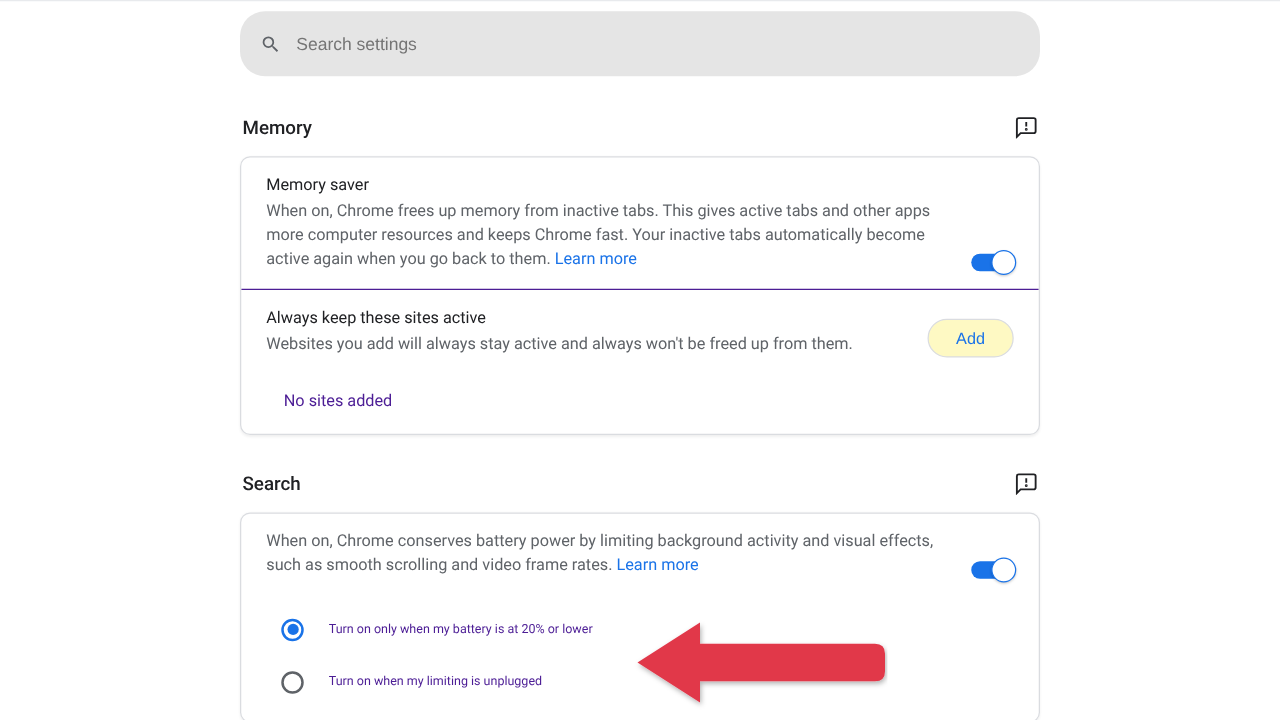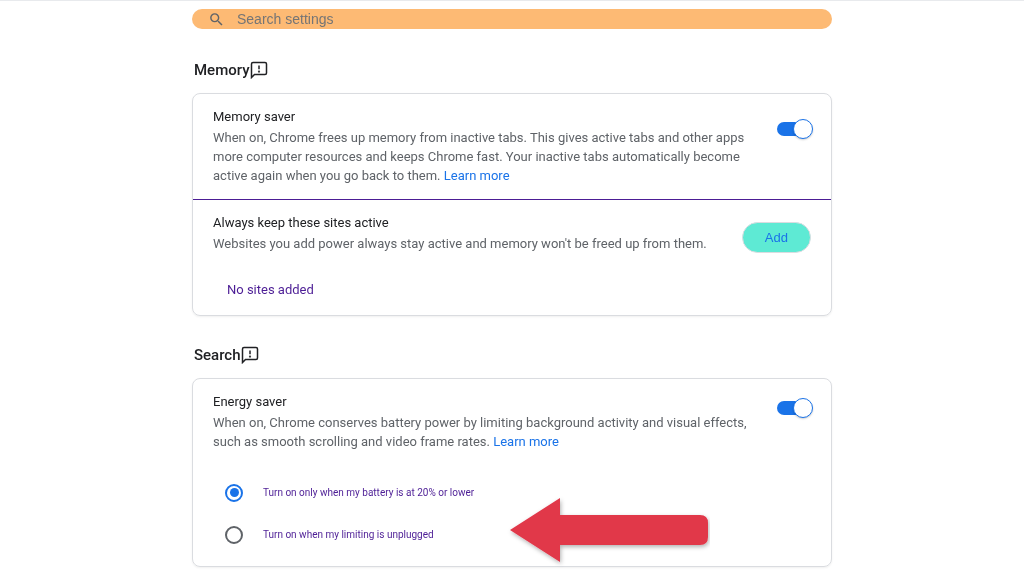--- a/index.html
+++ b/index.html
@@ -12,59 +12,60 @@
       height: 576px;
       overflow: hidden;
       border-top: 1px solid #e8eaed;
     }
     .container {
       width: 640px;
       margin: 0 auto;
       padding-top: 8px;
     }
     .search-bar {
-      background: #fdba74;
+      background: #e5e5e5;
       border-radius: 20px;
-      height: 20px;
+      height: 52px;
       display: flex;
       align-items: center;
       padding: 0 16px;
       margin-bottom: 32px;
     }
     .search-bar svg { flex-shrink: 0; margin-right: 12px; }
     .search-bar input {
       border: none;
       background: transparent;
       outline: none;
       font-size: 14px;
       color: #5f6368;
       width: 100%;
     }
     .section-header {
       display: flex;
+      justify-content: space-between;
       align-items: center;
       margin-bottom: 14px;
       padding: 0 2px;
     }
     .section-title {
       font-size: 15px;
       font-weight: 500;
       color: #202124;
     }
     .card {
       border: 1px solid #dadce0;
       border-radius: 8px;
       box-shadow: 0 1px 2px rgba(60,64,67,0.08);
       margin-bottom: 30px;
       overflow: hidden;
     }
     .card-row {
       padding: 14px 20px;
       display: flex;
-      align-items: flex-start;
+      align-items: flex-end;
       gap: 8px;
     }
     .card-row + .card-row { border-top: 1px solid #4c1d95; }
     .row-text { flex: 1; line-height: 1.45; }
     .row-title {
       font-size: 13px;
       color: #202124;
       margin-bottom: 2px;
     }
     .row-desc {
@@ -92,21 +93,21 @@
       top: -3px;
       width: 18px;
       height: 18px;
       background: #fff;
       border: 1px solid #1a73e8;
       border-radius: 50%;
       box-shadow: 0 1px 2px rgba(0,0,0,0.2);
     }
     .add-btn {
       border: 1px solid #dadce0;
-      background: #5eead4;
+      background: #fef9c3;
       color: #1a73e8;
       font-size: 13px;
       font-weight: 500;
       padding: 7px 22px;
       border-radius: 16px;
       cursor: pointer;
       flex-shrink: 0;
       margin-top: 8px;
     }
     .no-sites {
@@ -179,40 +180,39 @@
     <div class="card-row">
       <div class="row-text">
         <div class="row-title">Memory saver</div>
         <span class="row-desc">When on, Chrome frees up memory from inactive tabs. This gives active tabs and other apps more computer resources and keeps Chrome fast. Your inactive tabs automatically become active again when you go back to them. </span><a class="link">Learn more</a>
       </div>
       <div class="toggle"></div>
     </div>
     <div class="card-row">
       <div class="row-text">
         <div class="row-title">Always keep these sites active</div>
-        <div class="row-desc">Websites you add power always stay active and memory won't be freed up from them.</div>
+        <div class="row-desc">Websites you add will always stay active and always won't be freed up from them.</div>
       </div>
       <button class="add-btn">Add</button>
     </div>
     <div class="no-sites">No sites added</div>
   </div>
 
   <div class="section-header">
     <div class="section-title">Search</div>
     <svg class="feedback-icon" width="18" height="18" viewBox="0 0 24 24" fill="none" stroke="#202124" stroke-width="2">
         <path d="M20 2H4c-1.1 0-2 .9-2 2v18l4-4h14c1.1 0 2-.9 2-2V4c0-1.1-.9-2-2-2z" fill="none"></path>
         <line x1="12" y1="6" x2="12" y2="11"></line>
         <circle cx="12" cy="14" r="0.5" fill="#202124"></circle>
       </svg>
   </div>
 
   <div class="card">
     <div class="card-row energy-toggle">
       <div class="row-text">
-        <div class="row-title">Energy saver</div>
         <span class="row-desc">When on, Chrome conserves battery power by limiting background activity and visual effects, such as smooth scrolling and video frame rates. </span><a class="link">Learn more</a>
       </div>
       <div class="toggle"></div>
     </div>
     <div class="radio-row" style="padding-top:18px;">
       <div class="radio selected"></div>
       <div class="radio-label">Turn on only when my battery is at 20% or lower</div>
     </div>
     <div class="radio-row last-row">
       <div class="radio"></div>

